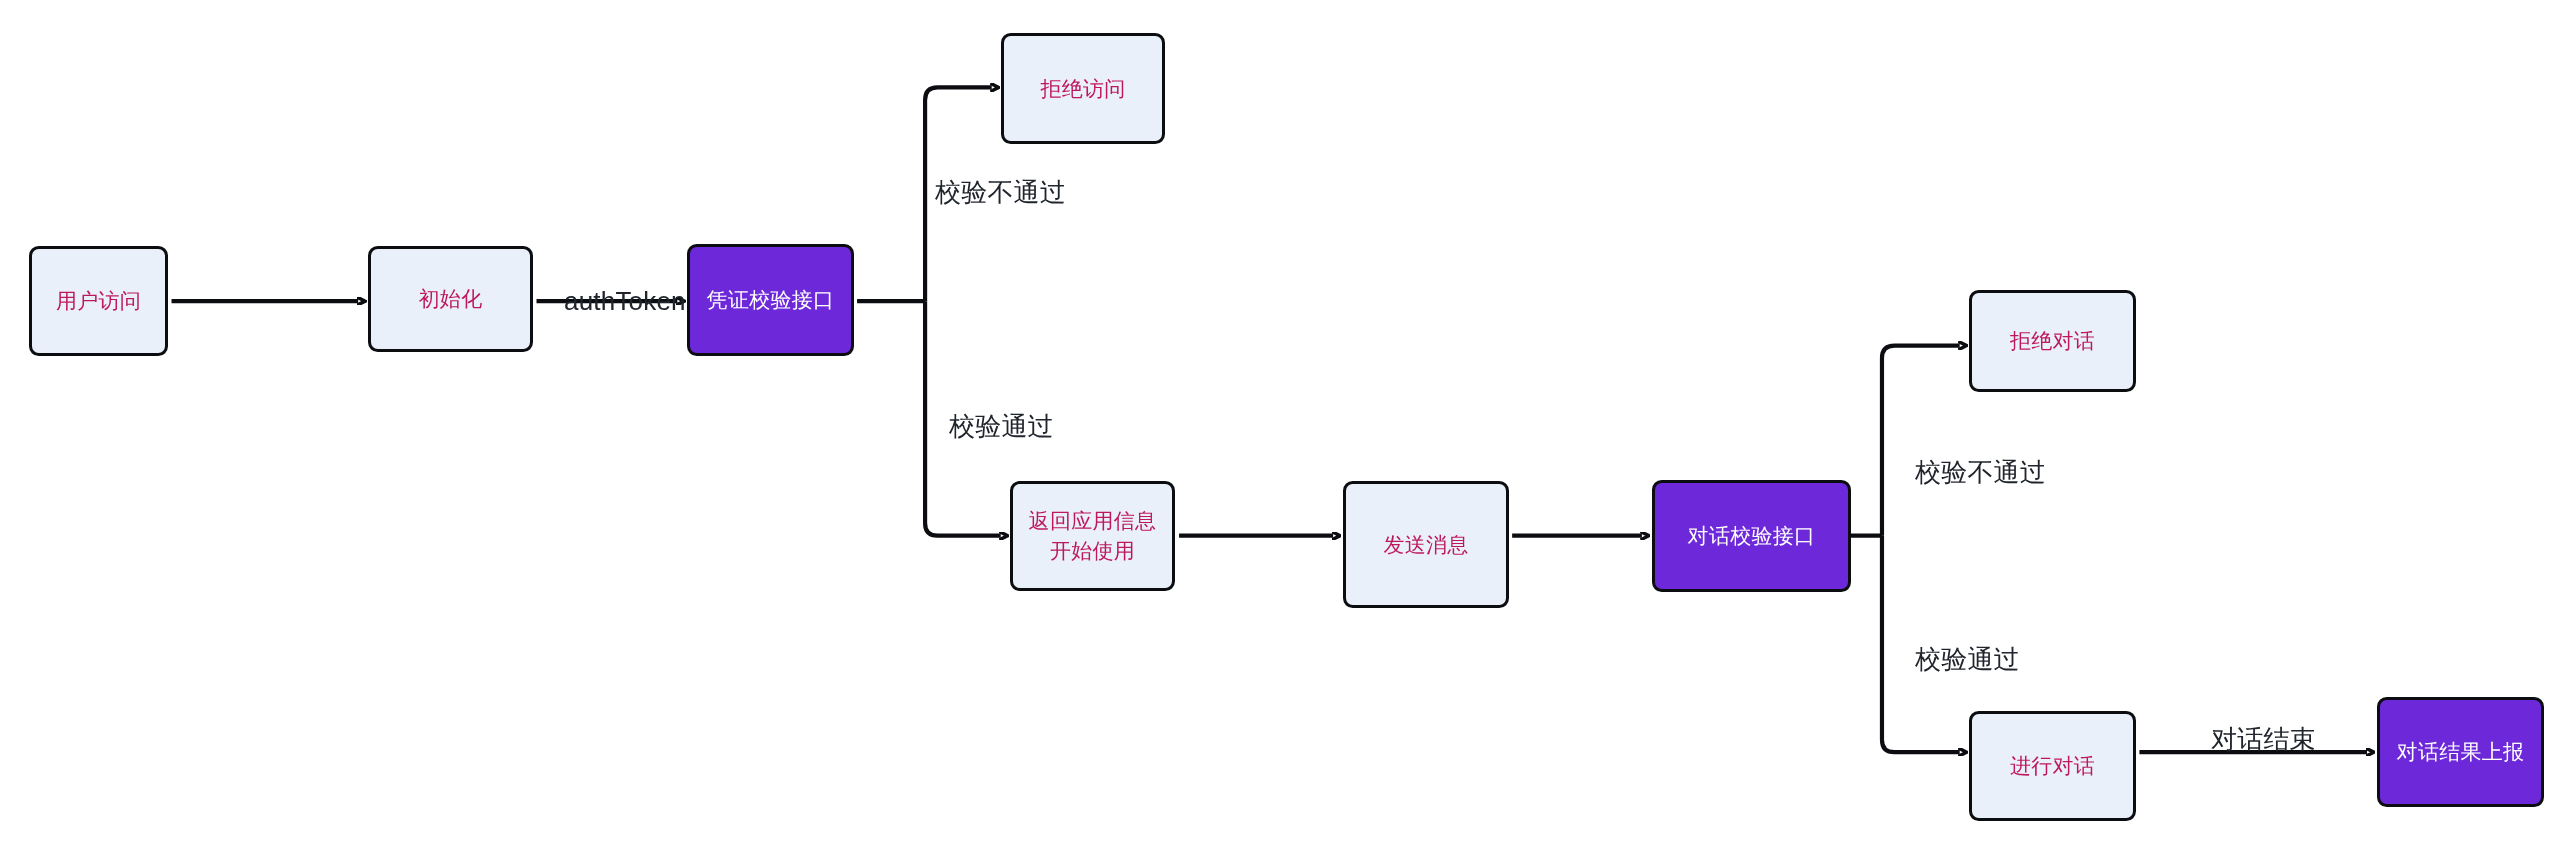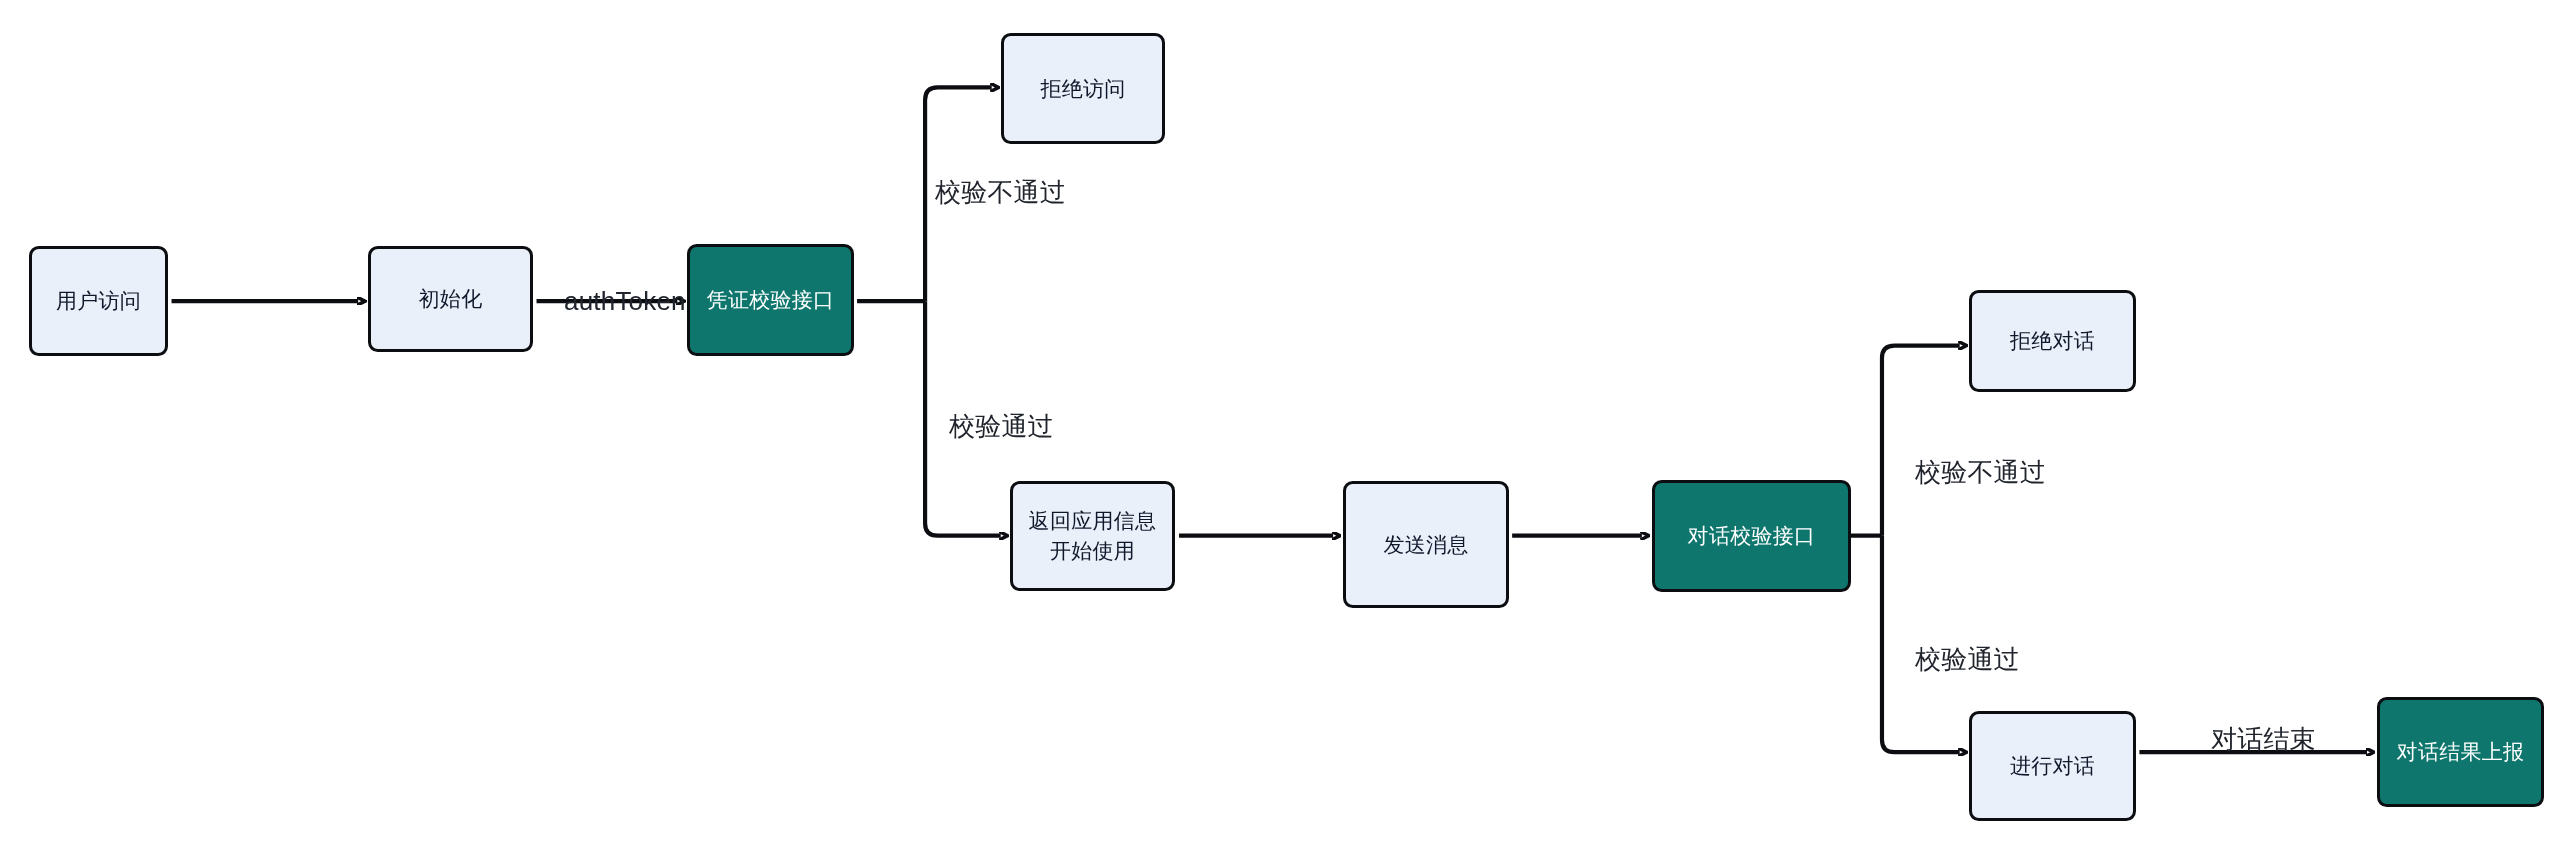--- a/index.html
+++ b/index.html
@@ -32,24 +32,24 @@
     display: flex;
     align-items: center;
     justify-content: center;
     text-align: center;
     line-height: 1.42;
     font-size: 21px;
     letter-spacing: 0.3px;
   }
   .node.blue {
     background: #eaf0fa;
-    color: #0f172a;
+    color: #be185d;
   }
   .node.green {
-    background: #0f766e;
+    background: #6d28d9;
     color: #ffffff;
   }
   .node-label {
     white-space: pre-line;
     pointer-events: none;
   }
   .edge-label {
     position: absolute;
     font-size: 26px;
     color: #20242c;

